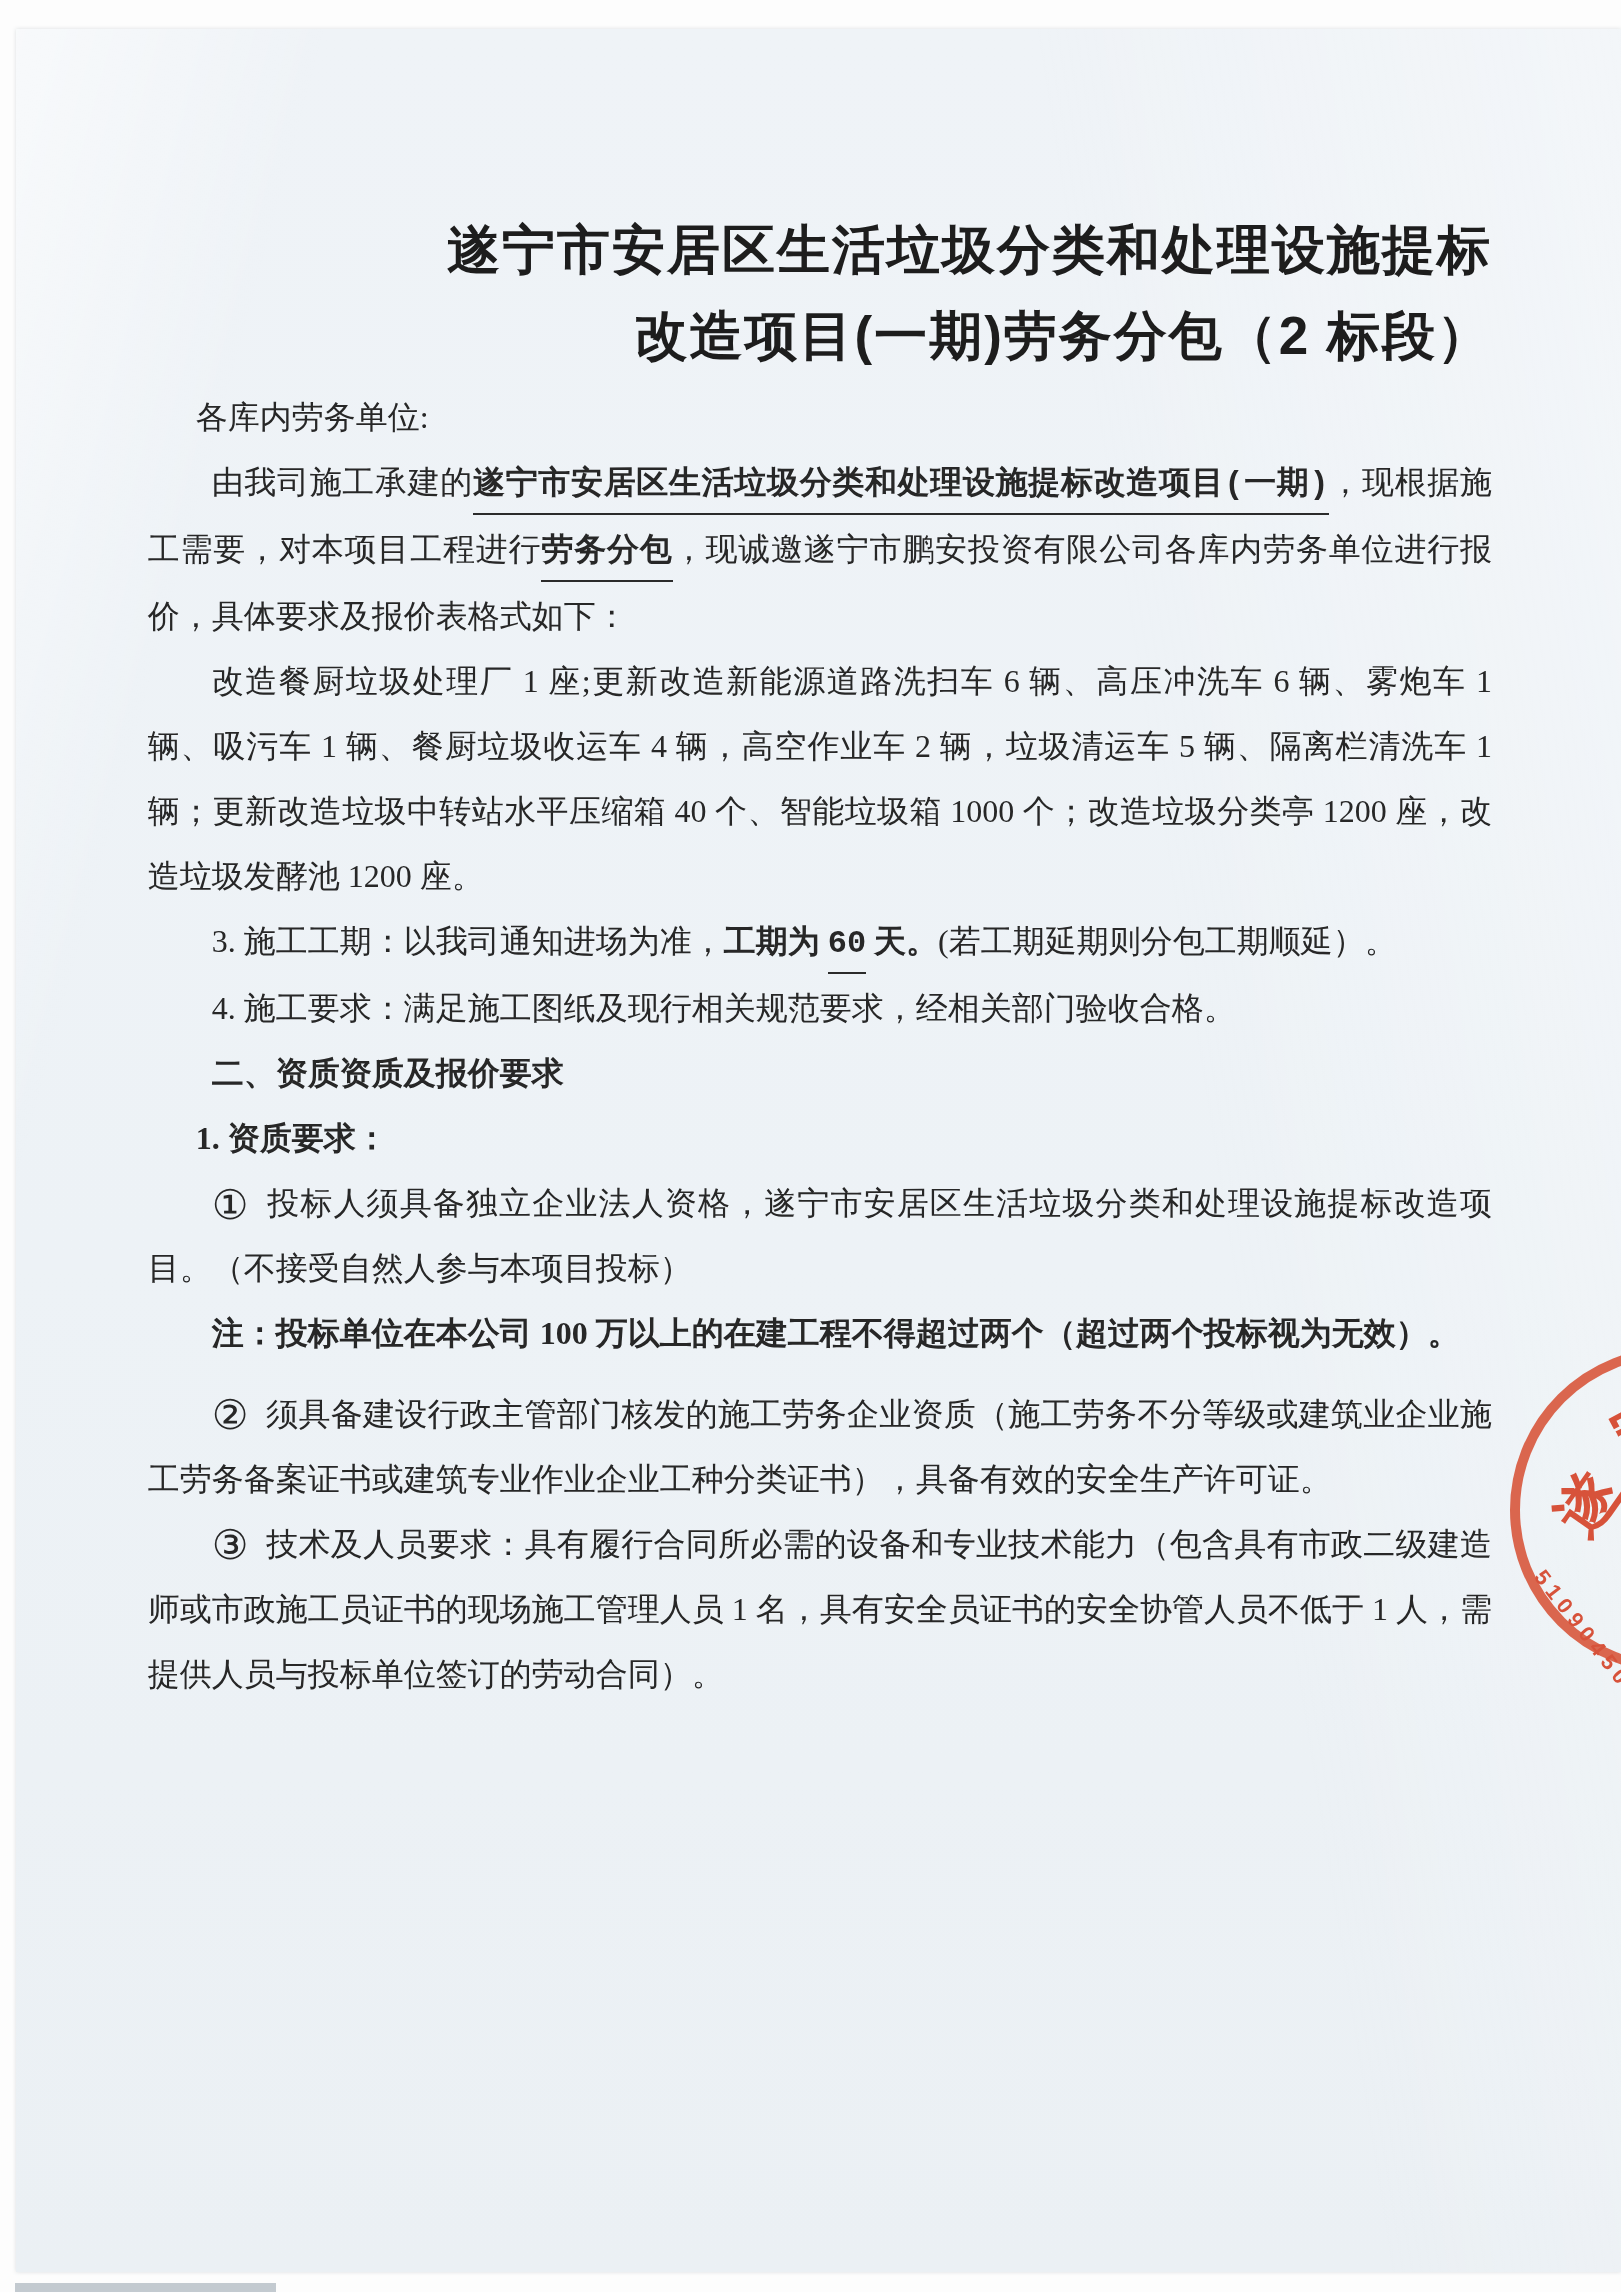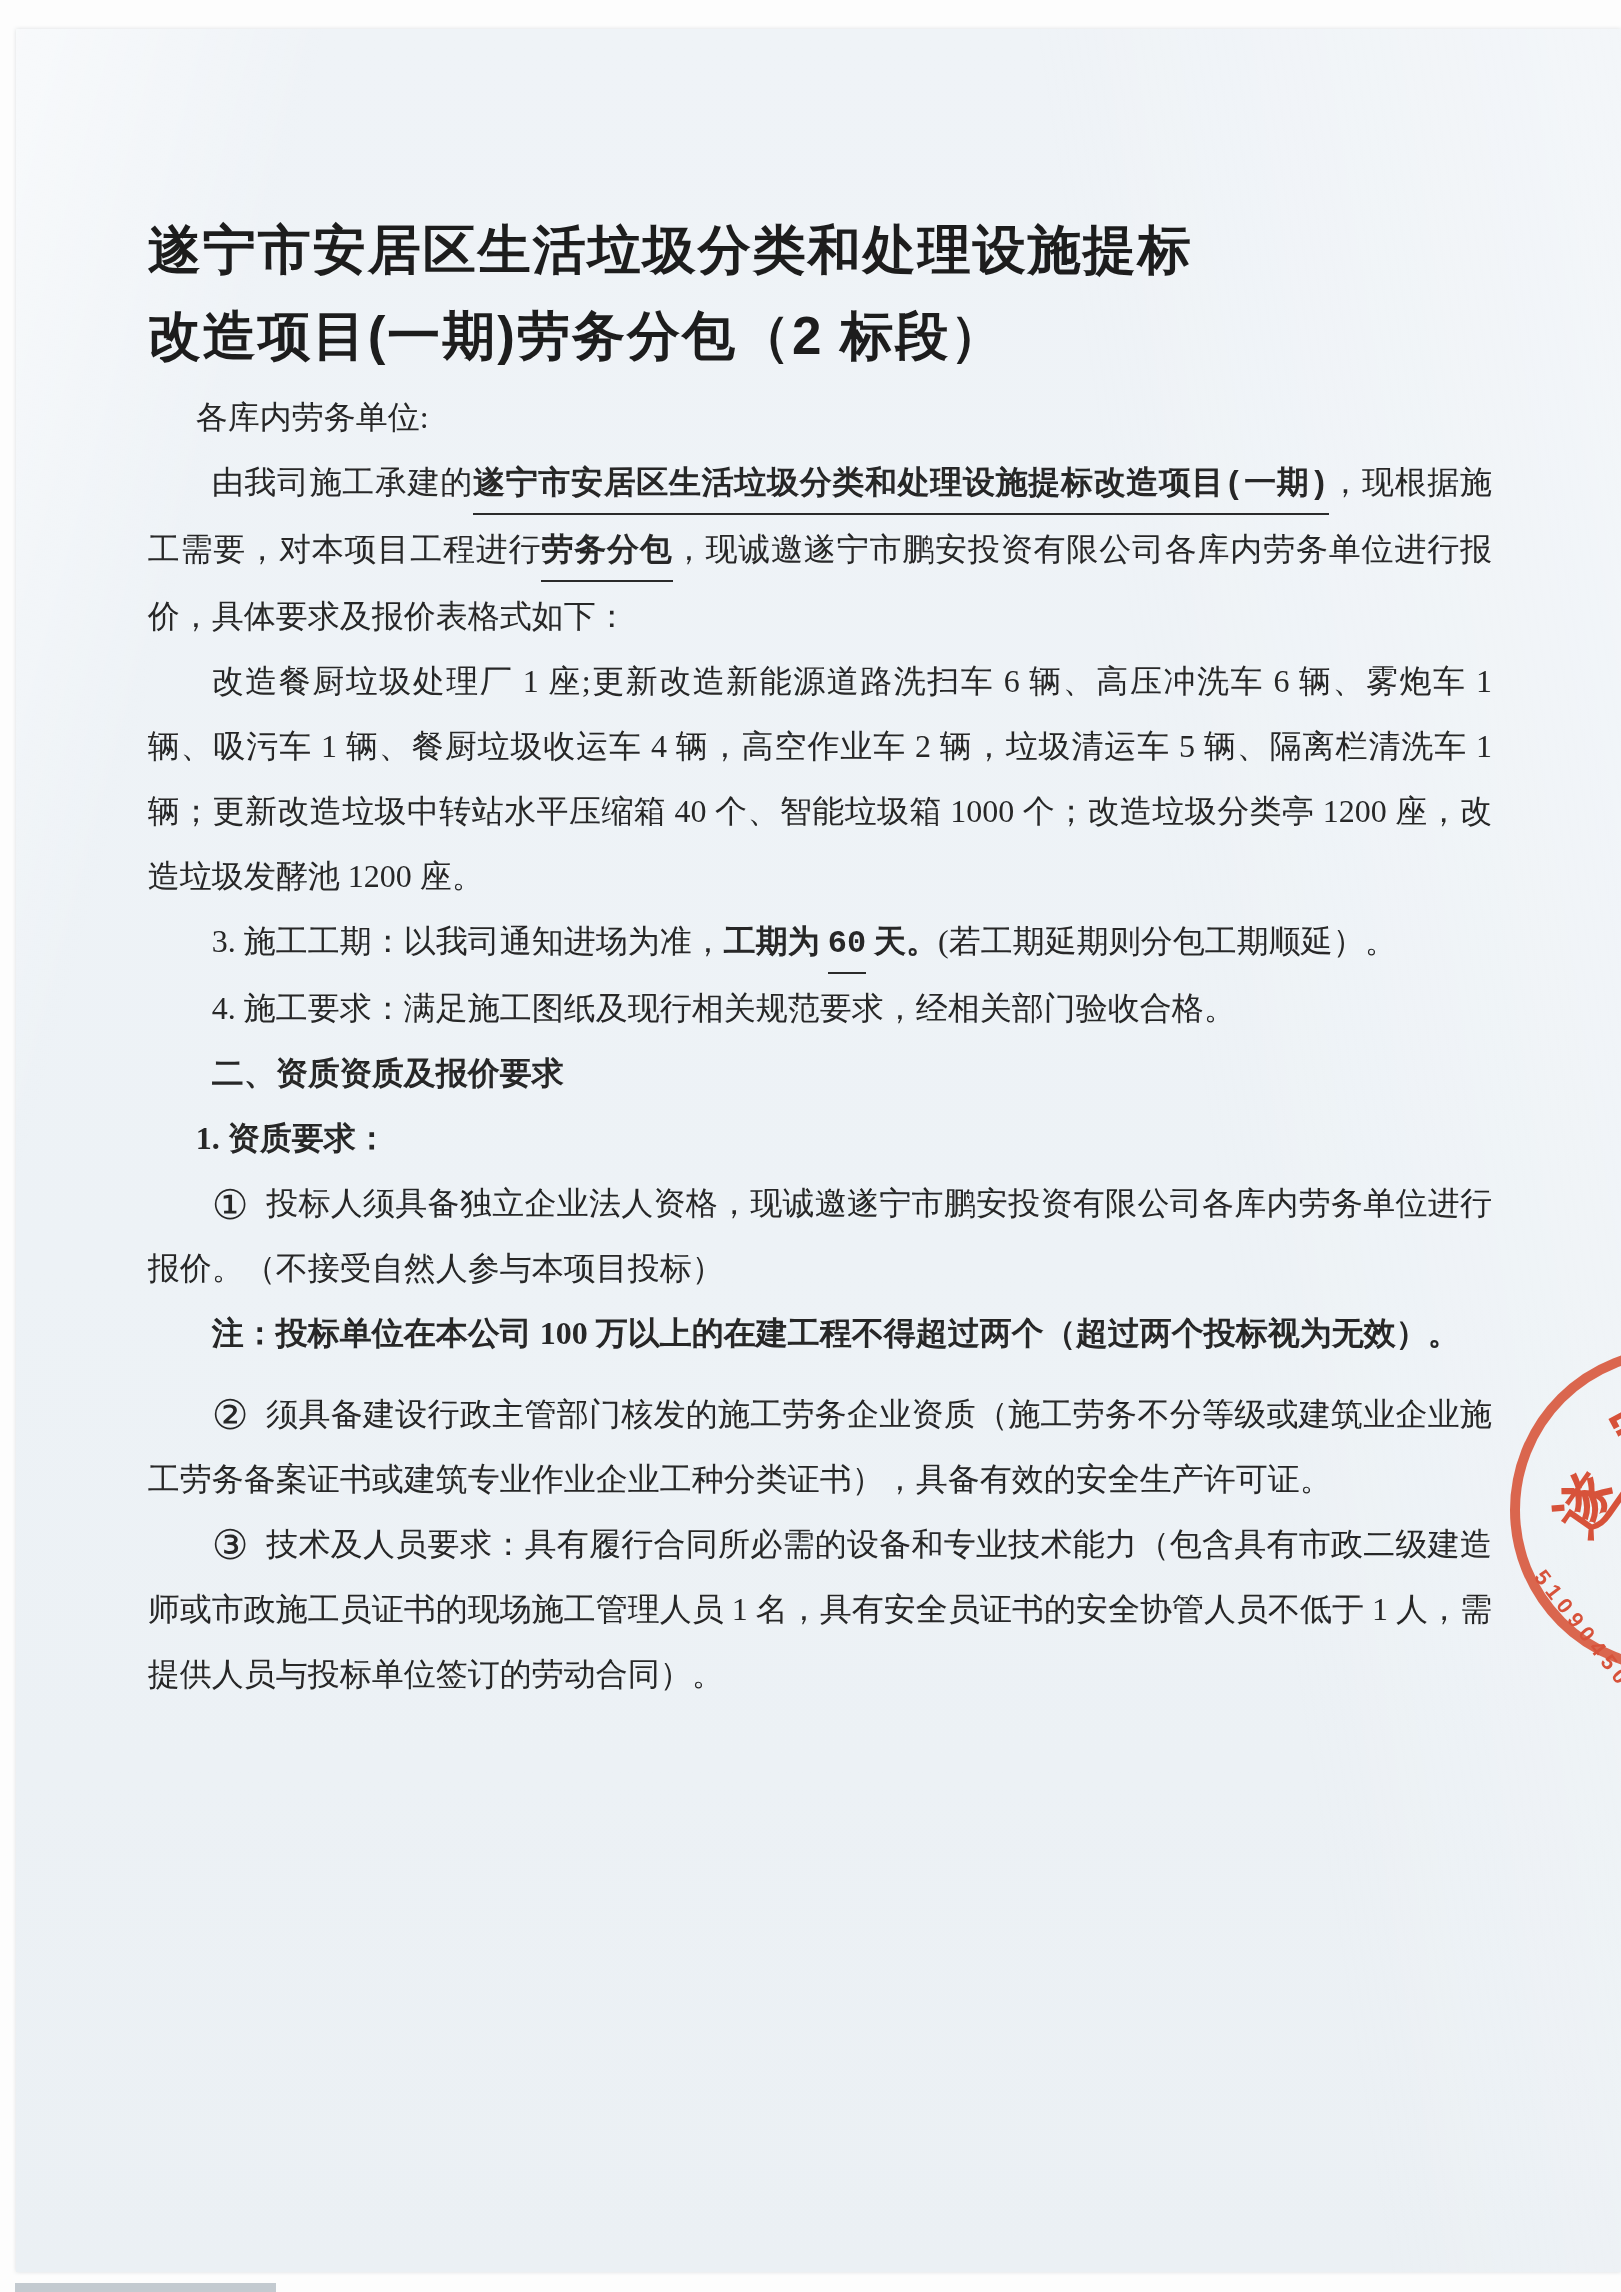--- a/index.html
+++ b/index.html
@@ -20,21 +20,21 @@
       linear-gradient(180deg,#eff3f7 0%,#edf2f6 55%,#ebf0f4 100%);
     box-shadow:0 0 3.9px rgba(120,130,140,.25);
     overflow:hidden;
   }
   .content{
     position:relative;
     padding:0 129px 0 132px;
     box-sizing:border-box;
   }
   
-  .title-block{padding-top:178px;text-align:left;}
+  .title-block{padding-top:178px;text-align:right;}
   .title-line{
     font-family:"Liberation Sans","DejaVu Sans",sans-serif;
     font-weight:700;
     font-size:53px;
     line-height:86px;
     letter-spacing:2px;
     color:#1d1d1d;
     white-space:nowrap;
   }
   
@@ -103,21 +103,21 @@
 
 
       <p class="p ind"><span>3. 施工工期：以我司通知进场为准，</span><span class="b">工期为 </span><span class="b u">60</span><span class="b"> 天。</span><span>(若工期延期则分包工期顺延）。</span></p>
 
       <p class="p ind">4. 施工要求：满足施工图纸及现行相关规范要求，经相关部门验收合格。</p>
 
       <p class="p h2">二、资质资质及报价要求</p>
 
       <p class="p qual">1. 资质要求：</p>
 
-      <p class="p ind"><span class="marker">①</span><span>投标人须具备独立企业法人资格，现诚邀遂宁市鹏安投资有限公司各库内劳务单位进行报价。（不接受自然人参与本项目投标）</span></p>
+      <p class="p ind"><span class="marker">①</span><span>投标人须具备独立企业法人资格，遂宁市安居区生活垃圾分类和处理设施提标改造项目。（不接受自然人参与本项目投标）</span></p>
 
       <p class="p ind note">注：投标单位在本公司 100 万以上的在建工程不得超过两个（超过两个投标视为无效）。</p>
 
       <p class="p ind c2"><span class="marker">②</span><span>须具备建设行政主管部门核发的施工劳务企业资质（施工劳务不分等级或建筑业企业施工劳务备案证书或建筑专业作业企业工种分类证书），具备有效的安全生产许可证。</span></p>
 
       <p class="p ind"><span class="marker">③</span><span>技术及人员要求：具有履行合同所必需的设备和专业技术能力（包含具有市政二级建造师或市政施工员证书的现场施工管理人员 1 名，具有安全员证书的安全协管人员不低于 1 人，需提供人员与投标单位签订的劳动合同）。</span></p>
 
     </div>
 
     <div class="stamp">

